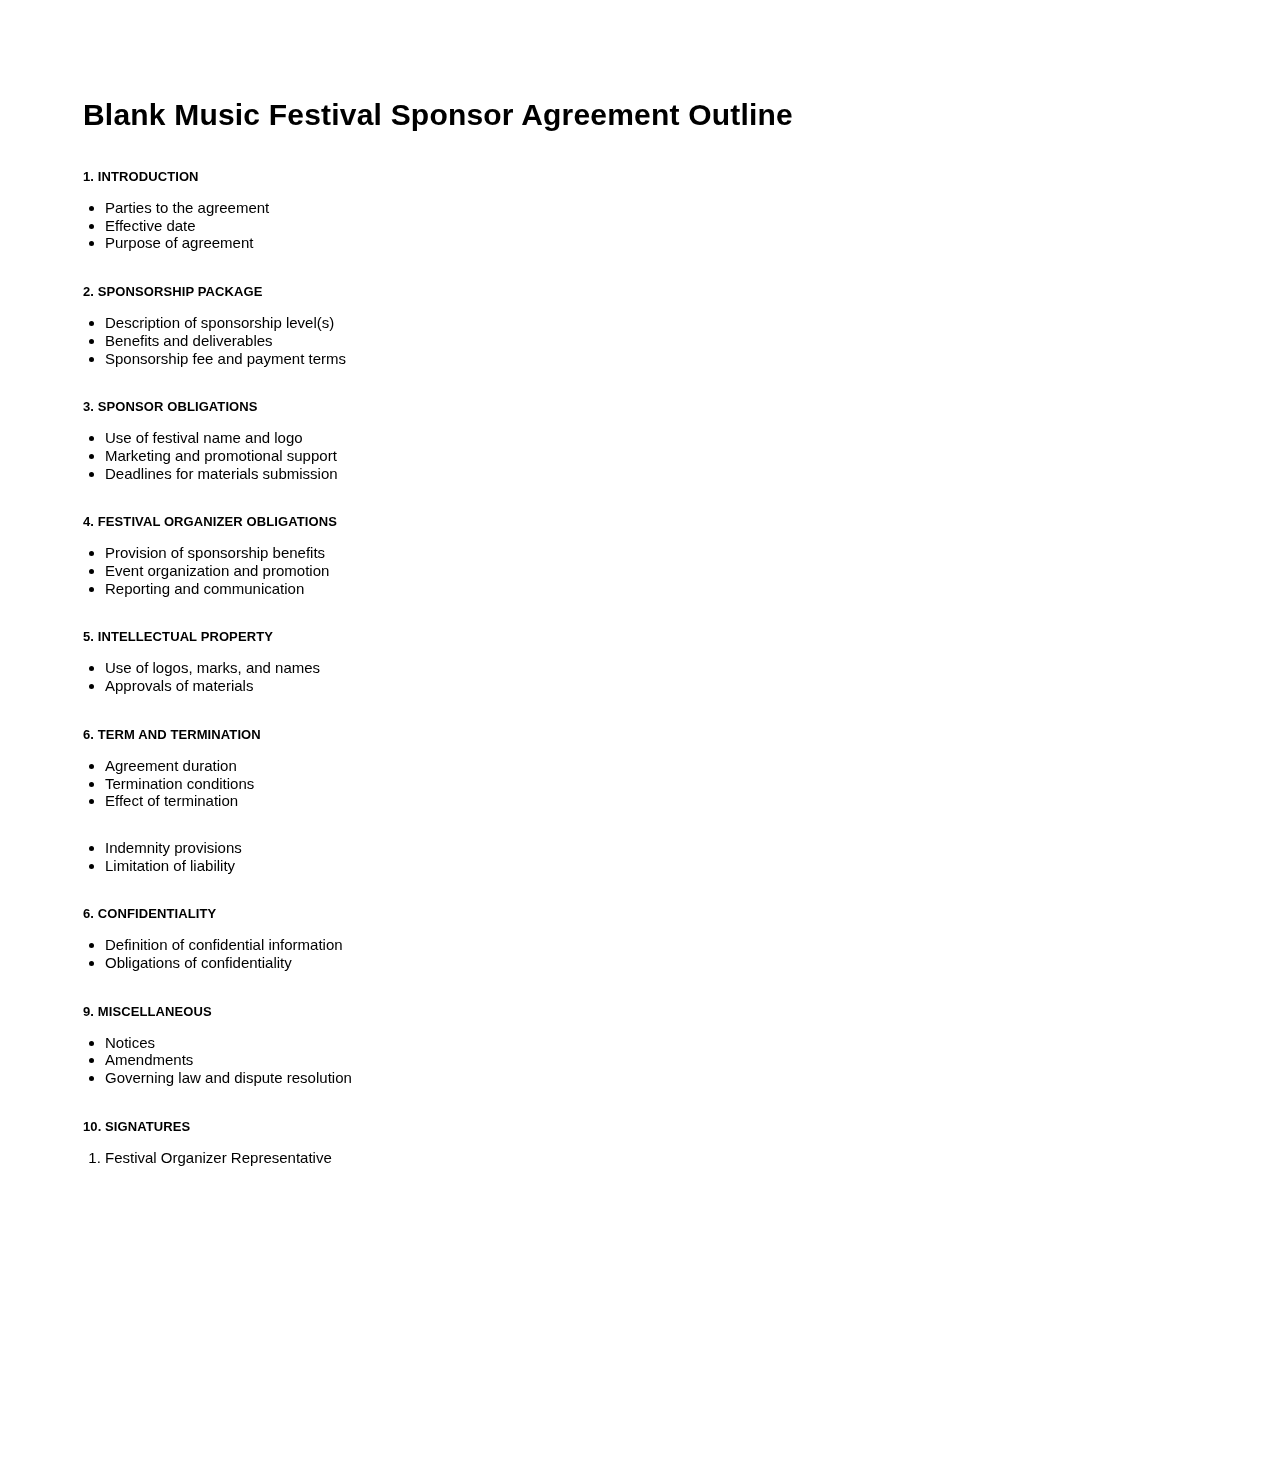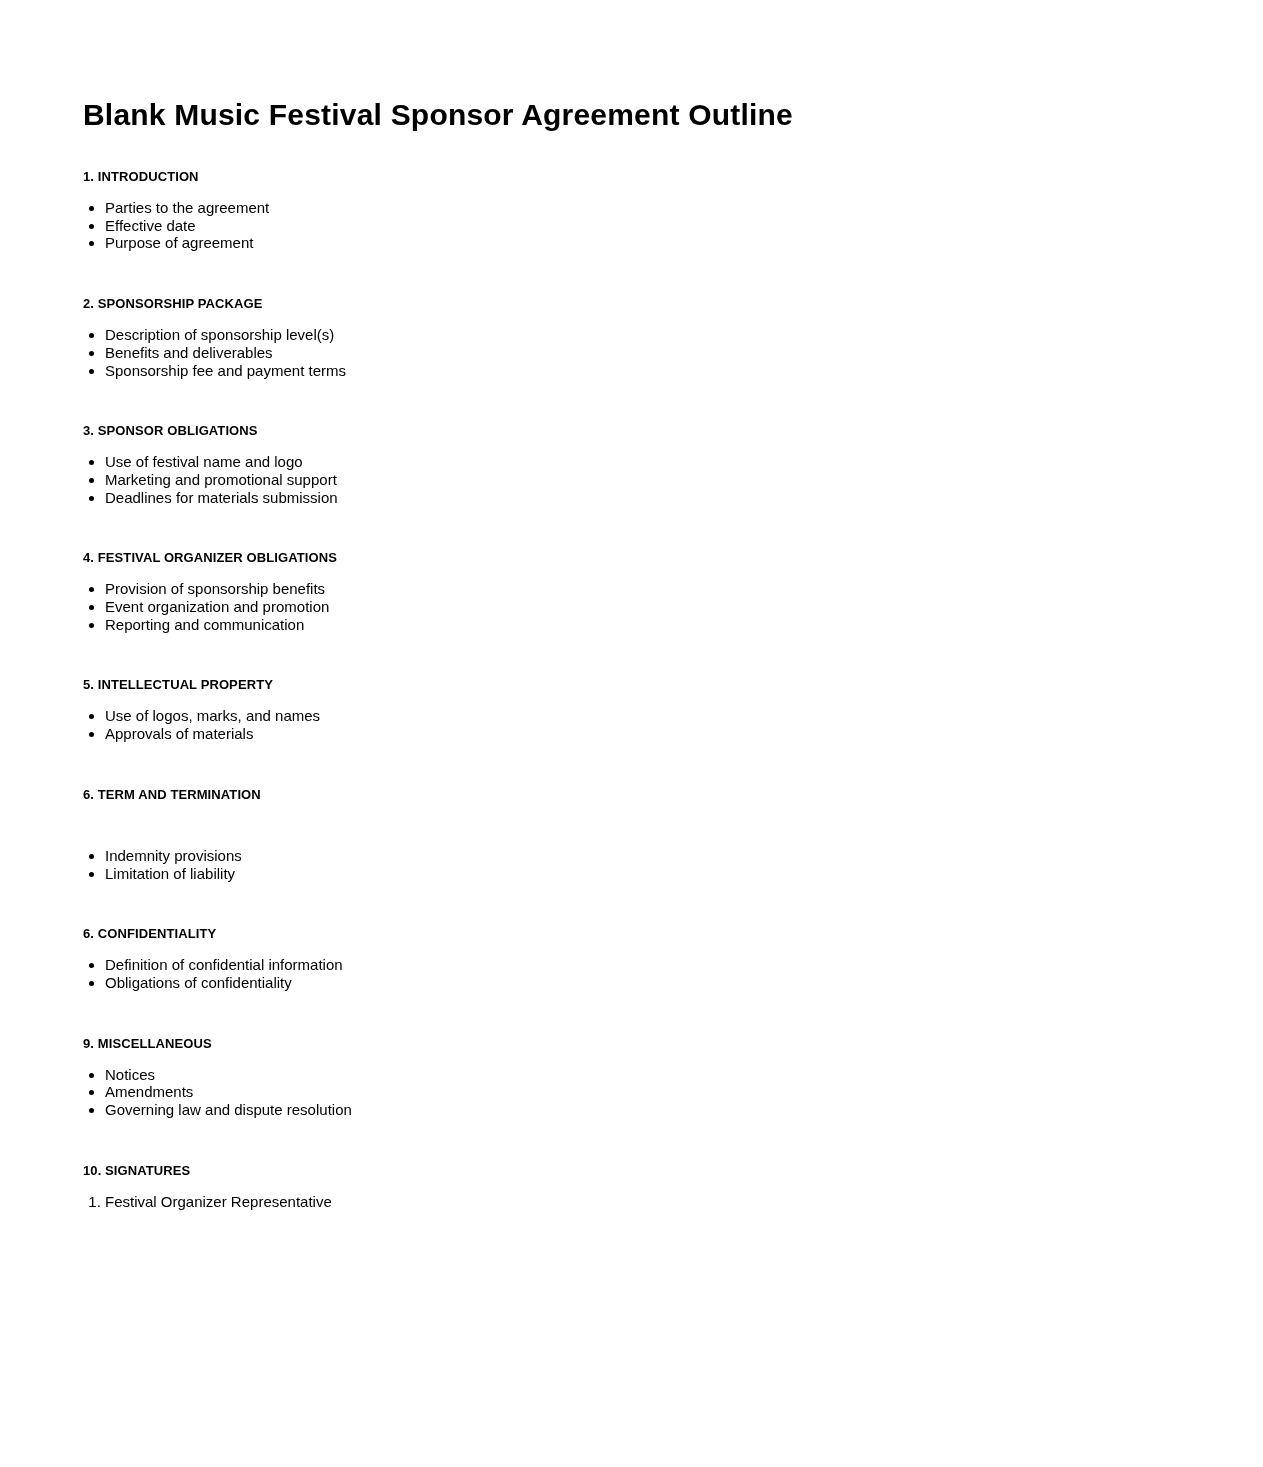--- a/index.html
+++ b/index.html
@@ -34,21 +34,21 @@
     font-size: 30px;
     line-height: 35px;
     font-weight: 700;
     margin: 0 0 34px 0;
     letter-spacing: 0.2px;
   }
   section.outline-section {
     margin: 0;
   }
   section.outline-section + section.outline-section {
-    margin-top: 41px;
+    margin-top: 29px;
   }
   h3.section-heading {
     font-size: 13px;
     line-height: 22px;
     font-weight: 700;
     margin: 0;
     letter-spacing: 0.1px;
   }
   ul.section-list, ol.section-list {
     margin: 11px 0 0 0;
@@ -110,20 +110,25 @@
   <section class="outline-section">
     <h3 class="section-heading">5. INTELLECTUAL PROPERTY</h3>
   <ul class="section-list">
               <li class="list-item">Use of logos, marks, and names</li>
               <li class="list-item">Approvals of materials</li>
             </ul>
           </section>
 
   <section class="outline-section">
     <h3 class="section-heading">6. TERM AND TERMINATION</h3>
+  <ul class="section-list">
+              <li class="list-item">Agreement duration</li>
+              <li class="list-item">Termination conditions</li>
+              <li class="list-item">Effect of termination</li>
+            </ul>
           </section>
 
   <section class="outline-section">
   <ul class="section-list">
               <li class="list-item">Indemnity provisions</li>
               <li class="list-item">Limitation of liability</li>
             </ul>
           </section>
 
   <section class="outline-section">

